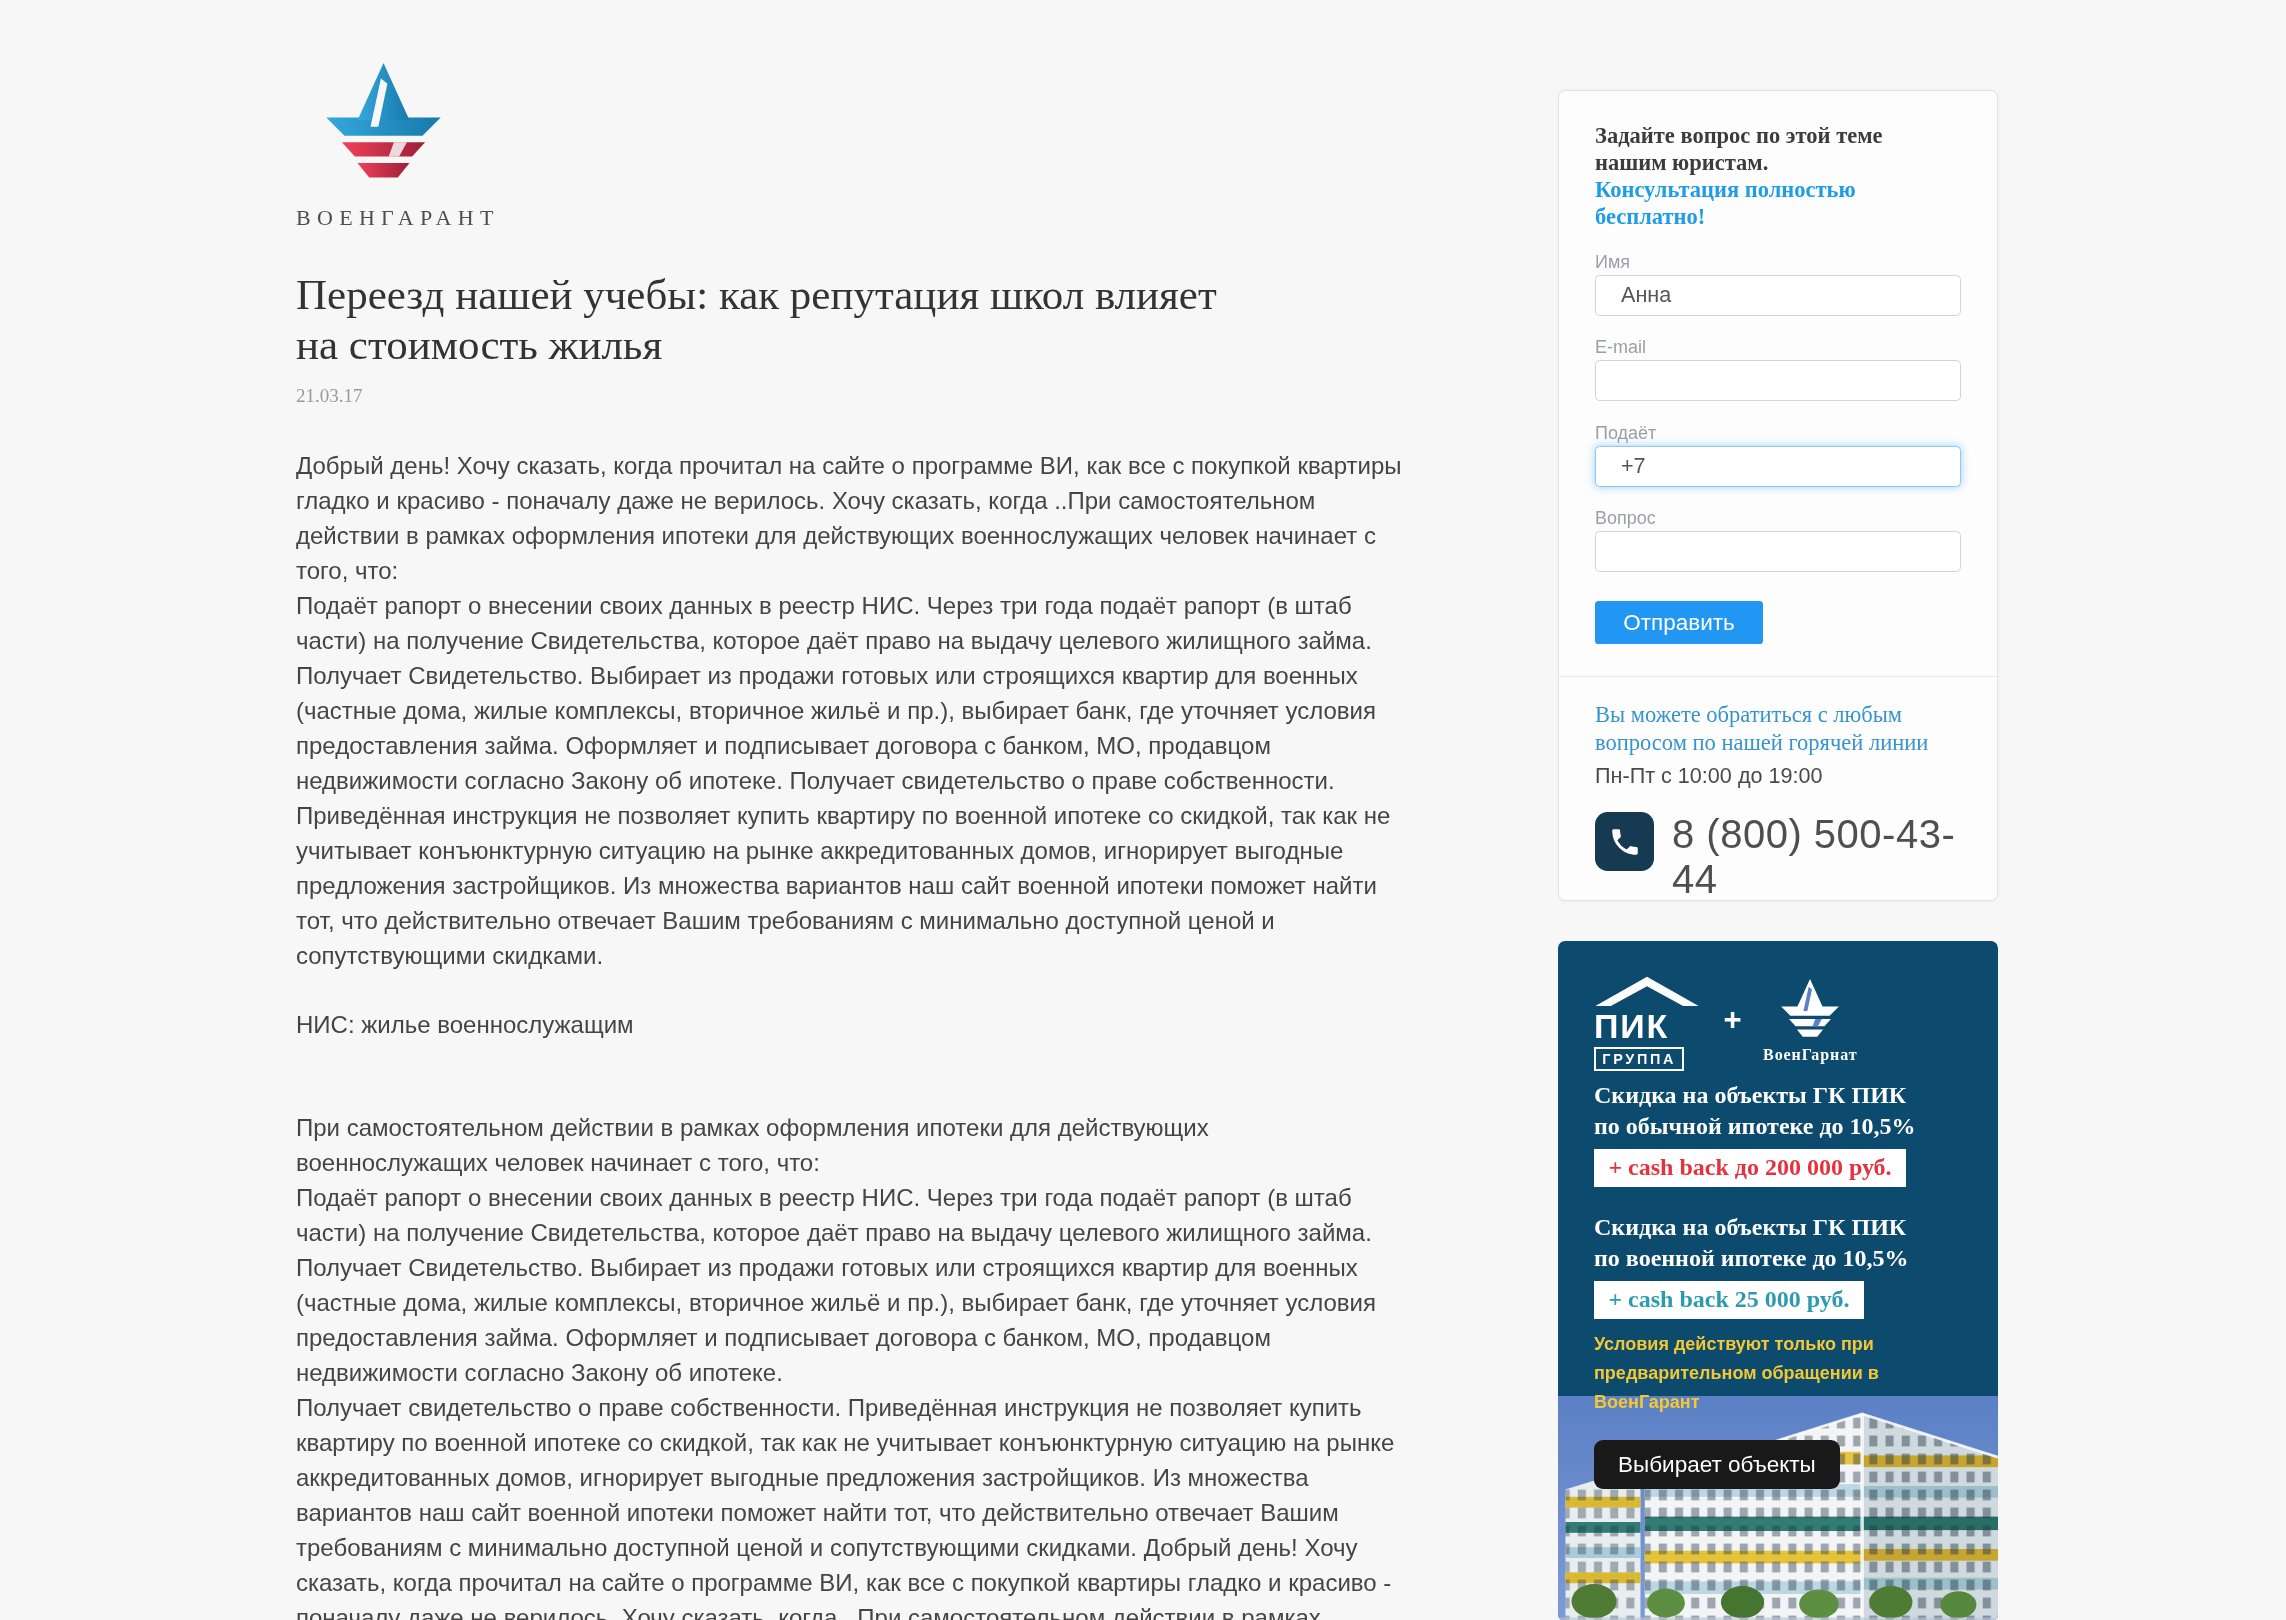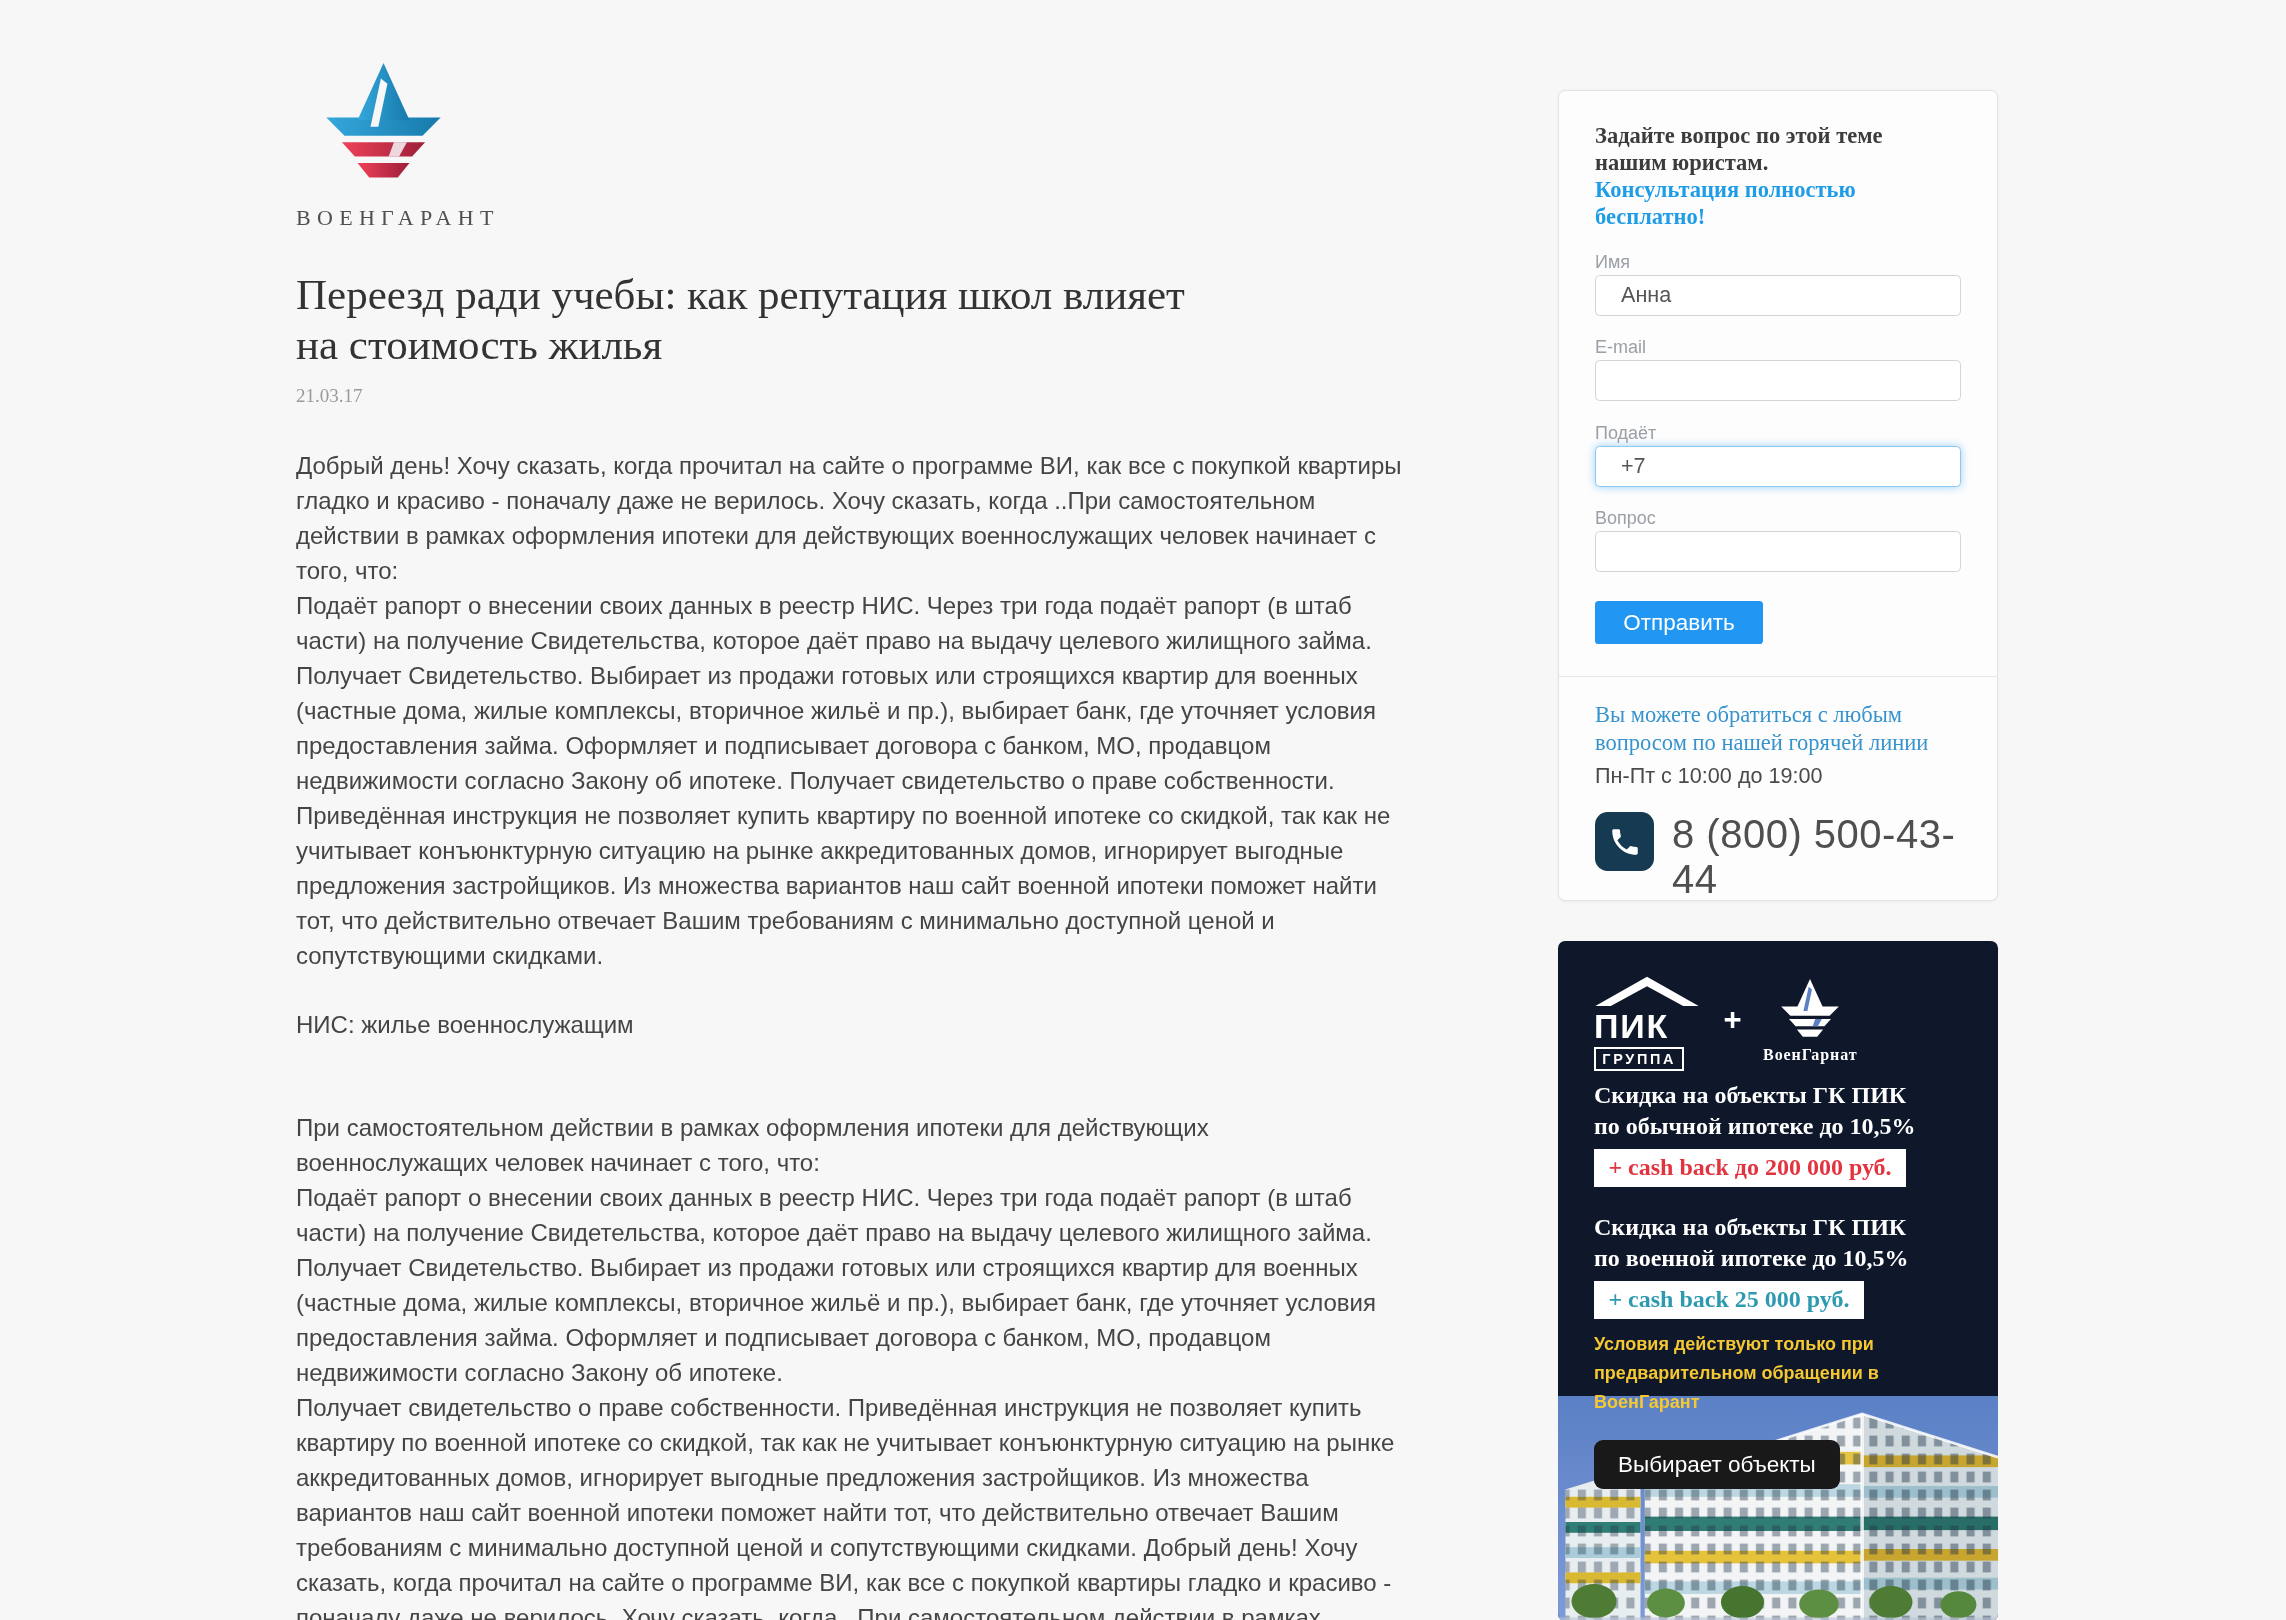--- a/index.html
+++ b/index.html
@@ -47,21 +47,21 @@
   .hotline-link { font-family:"Liberation Serif","DejaVu Serif",serif; font-size:22.5px; line-height:28px;
     color:#3793cd; white-space:pre-line; cursor:pointer; }
   .hotline-hours { margin-top:6.3px; font-size:21.6px; color:#4a4a4a; }
   .phone-row { margin-top:23.4px; display:flex; align-items:flex-start; gap:18px; }
   .phone-icon { width:59px; height:59px; background:#163a52; border-radius:12.6px;
     display:flex; align-items:center; justify-content:center; flex:0 0 auto; }
   .phone-number { font-size:40px; line-height:45px; color:#4f4f4f; letter-spacing:0.5px; cursor:pointer; }
 
   
   .banner { position:absolute; left:1558px; top:941px; width:440px; height:680px;
-    background:#0f172a; border-radius:7.2px; overflow:hidden; }
+    background:#0c4a6e; border-radius:7.2px; overflow:hidden; }
   .banner-inner { position:absolute; inset:0; padding:34px 36px 0; z-index:2; }
   .logos-row { display:flex; align-items:flex-start; }
   .pik-logo { color:#fff; }
   .pik-name { font-size:34px; line-height:31px; font-weight:bold; letter-spacing:1.8px; margin-top:1.8px; }
   .pik-group { display:inline-block; border:2.7px solid #fff; font-size:14.4px; font-weight:bold;
     letter-spacing:2.7px; padding:1.8px 6.3px; margin-top:5.4px; }
   .plus-sign { color:#fff; font-size:31px; font-weight:bold; margin:27px 21.6px 0 23.4px; }
   .vg-banner-logo { text-align:center; margin-top:3.6px; }
   .vg-banner-label { margin-top:5.4px; color:#fff; font-family:"Liberation Serif","DejaVu Serif",serif;
     font-weight:bold; font-size:16px; letter-spacing:0.9px; }
@@ -97,21 +97,21 @@
     <polygon points="6,42 94,42 80,56 20,56" fill="url(#gb)"></polygon>
     <polygon points="50,0 70,44 30,44" fill="url(#gb)"></polygon>
     <polygon points="40,49 48,12 53,16 46,49" fill="#f7f7f8"></polygon>
     <polygon points="18,61 82,61 72,72 28,72" fill="url(#gr)"></polygon>
     <polygon points="58,61 68,61 62,72 54,72" fill="#f7f7f8" opacity=".85"></polygon>
     <polygon points="30,77 70,77 61,88 39,88" fill="url(#gr)"></polygon>
   </svg>
   <div class="logo-text">ВОЕНГАРАНТ</div>
 </div>
 
-<h1 class="article-title">Переезд ради учебы: как репутация школ влияет
+<h1 class="article-title">Переезд нашей учебы: как репутация школ влияет
 на стоимость жилья</h1>
 <div class="article-date">21.03.17</div>
 
 <div class="article-body">
   <p>Добрый день! Хочу сказать, когда прочитал на сайте о программе ВИ, как все с покупкой квартиры  гладко и красиво -  поначалу даже не верилось.  Хочу сказать, когда ..При самостоятельном действии в рамках оформления ипотеки для действующих военнослужащих человек начинает с того, что:
 Подаёт рапорт о внесении своих данных в реестр НИС. Через три года подаёт рапорт (в штаб части) на получение Свидетельства, которое даёт право на выдачу целевого жилищного займа. Получает Свидетельство. Выбирает из продажи готовых или строящихся квартир для военных (частные дома, жилые комплексы, вторичное жильё и пр.), выбирает банк, где уточняет условия предоставления займа. Оформляет и подписывает договора с банком, МО, продавцом недвижимости согласно Закону об ипотеке. Получает свидетельство о праве собственности. Приведённая инструкция не позволяет купить квартиру по военной ипотеке со скидкой, так как не учитывает конъюнктурную ситуацию на рынке аккредитованных домов, игнорирует выгодные предложения застройщиков. Из множества вариантов наш сайт военной ипотеки поможет найти тот, что действительно отвечает Вашим требованиям с минимально доступной ценой и сопутствующими скидками.</p>
   <h3 class="article-subheading">НИС: жилье военнослужащим</h3>
   <p class="article-p2"> При самостоятельном действии в рамках оформления ипотеки для действующих военнослужащих человек начинает с того, что:
 Подаёт рапорт о внесении своих данных в реестр НИС. Через три года подаёт рапорт (в штаб части) на получение Свидетельства, которое даёт право на выдачу целевого жилищного займа. Получает Свидетельство. Выбирает из продажи готовых или строящихся квартир для военных (частные дома, жилые комплексы, вторичное жильё и пр.), выбирает банк, где уточняет условия предоставления займа. Оформляет и подписывает договора с банком, МО, продавцом недвижимости согласно Закону об ипотеке.
 Получает свидетельство о праве собственности. Приведённая инструкция не позволяет купить квартиру по военной ипотеке со скидкой, так как не учитывает конъюнктурную ситуацию на рынке аккредитованных домов, игнорирует выгодные предложения застройщиков. Из множества вариантов наш сайт военной ипотеки поможет найти тот, что действительно отвечает Вашим требованиям с минимально доступной ценой и сопутствующими скидками. Добрый день! Хочу сказать, когда прочитал на сайте о программе ВИ, как все с покупкой квартиры  гладко и красиво -  поначалу даже не верилось.  Хочу сказать, когда ..При самостоятельном действии в рамках оформления ипотеки для действующих военнослужащих человек начинает с того, что:

